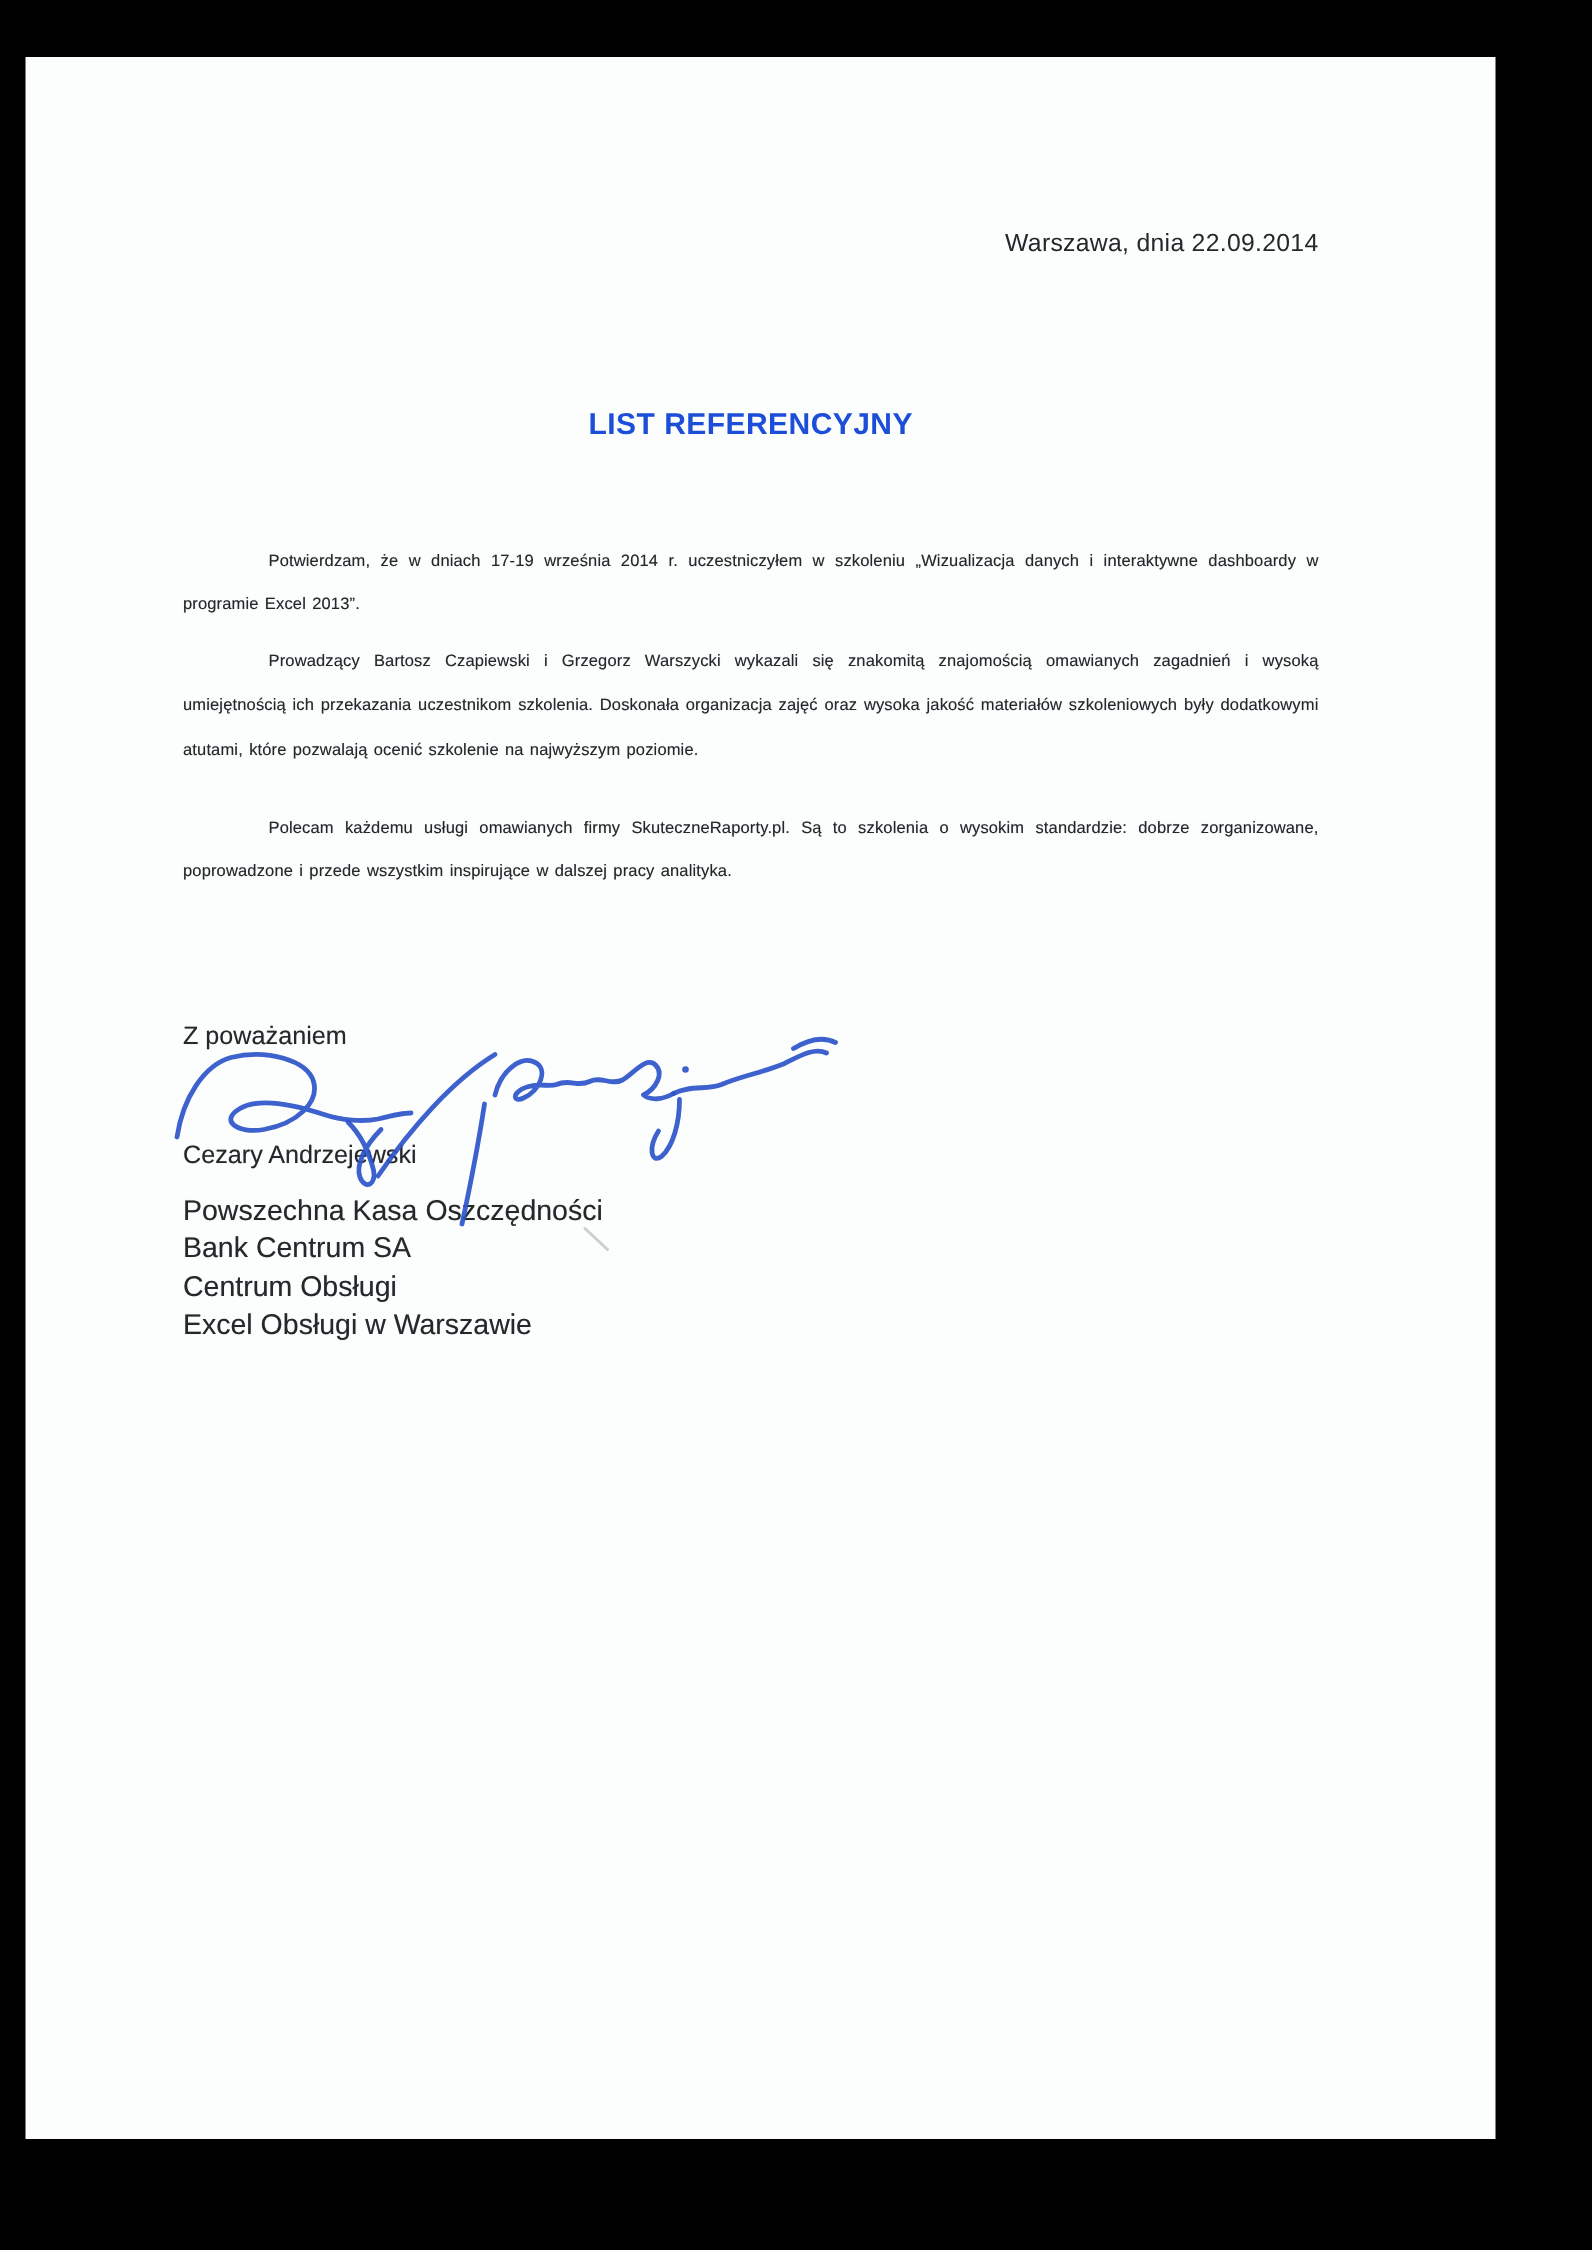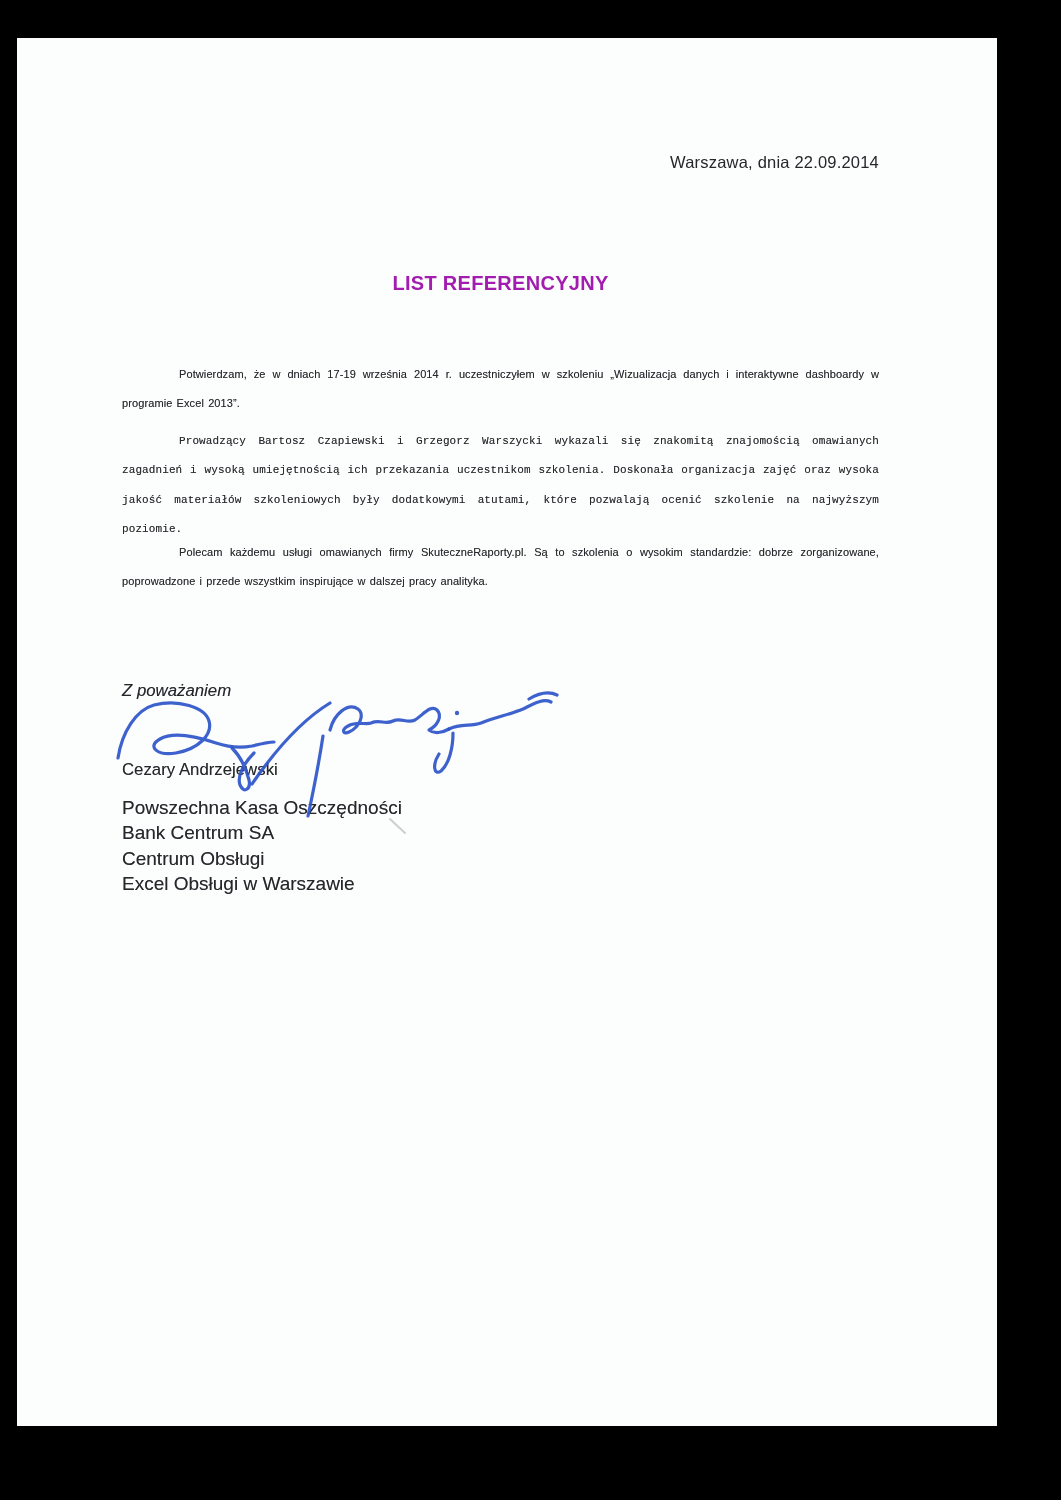--- a/index.html
+++ b/index.html
@@ -43,45 +43,44 @@
   }
   .title {
     position: absolute;
     top: 234px;
     left: 0;
     width: 100%;
     text-align: center;
     font-size: 20px;
     font-weight: 700;
     letter-spacing: 0.3px;
-    color: #a21caf;
+    color: #1d4ed8;
   }
   .para {
     position: absolute;
     left: 0;
     width: 757px;
     font-size: 11px;
     line-height: 29.4px;
     text-align: justify;
     text-indent: 57px;
     letter-spacing: 0.1px;
     word-spacing: 1px;
     text-shadow: 0 0 0.5px rgba(45,46,50,0.45);
   }
   .para.p1 { top: 311px; }
-  .para.p2 { top: 378px; font-family: Liberation Mono, monospace; }
+  .para.p2 { top: 378px; }
   .para.p3 { top: 489px; }
   .brand { font-weight: 400; }
   .valediction {
     position: absolute;
     top: 643px;
     left: 0;
     font-size: 16.8px;
     text-shadow: 0 0 0.5px rgba(45,46,50,0.45);
-    font-style: italic;
   }
   .signer-name {
     position: absolute;
     top: 722px;
     left: 0;
     font-size: 16.8px;
     text-shadow: 0 0 0.5px rgba(45,46,50,0.45);
   }
   .org-block {
     position: absolute;

